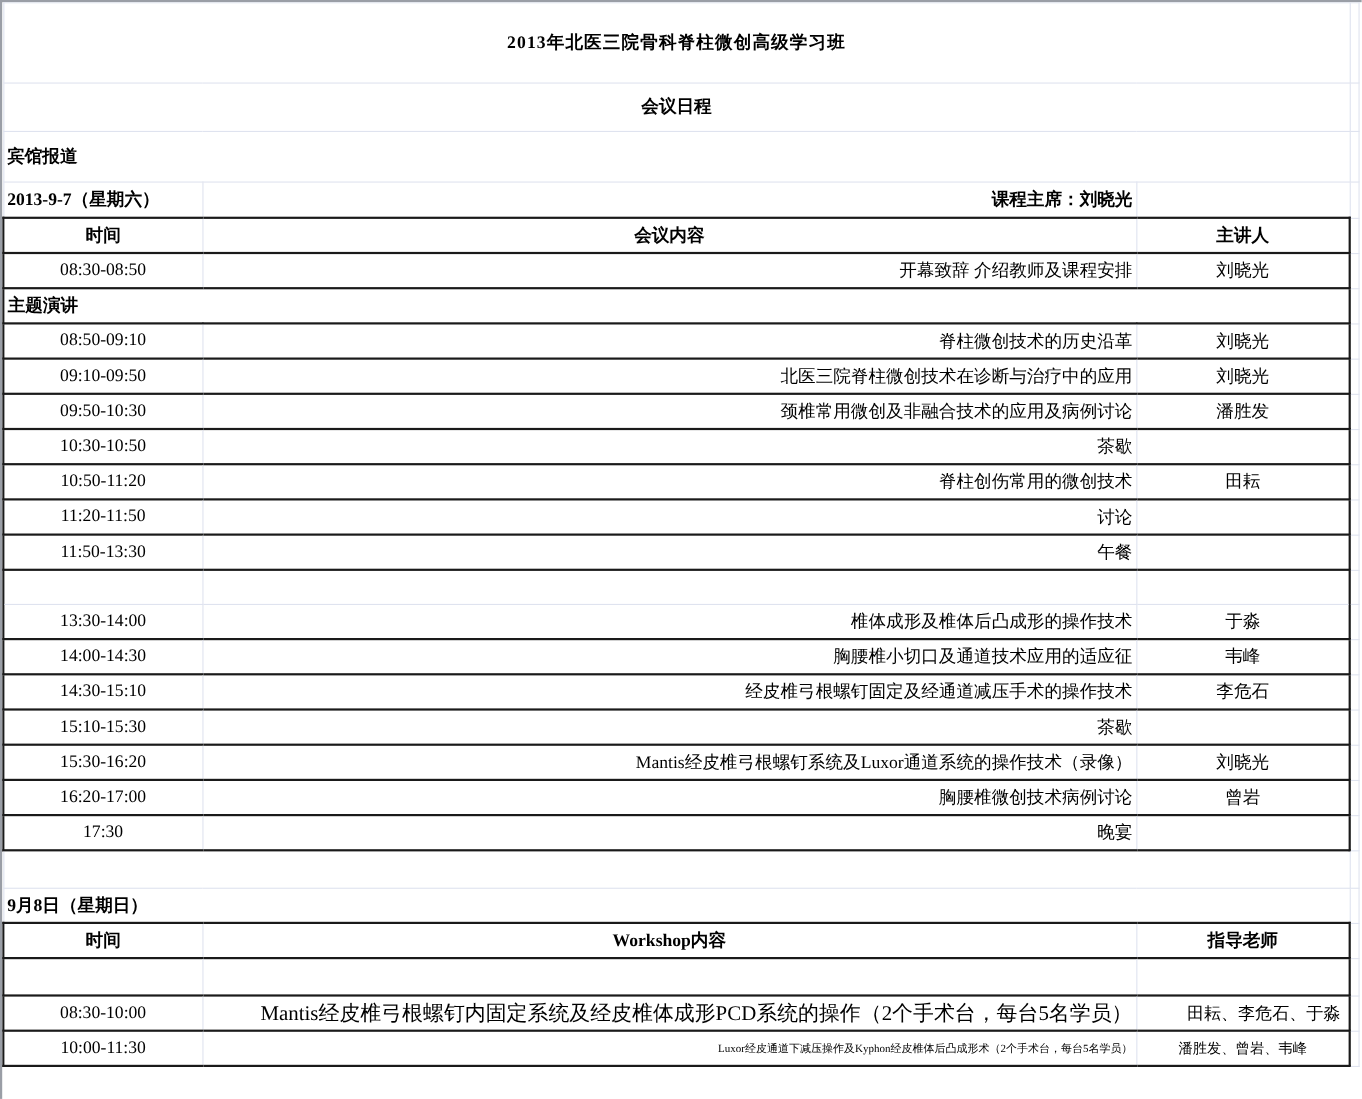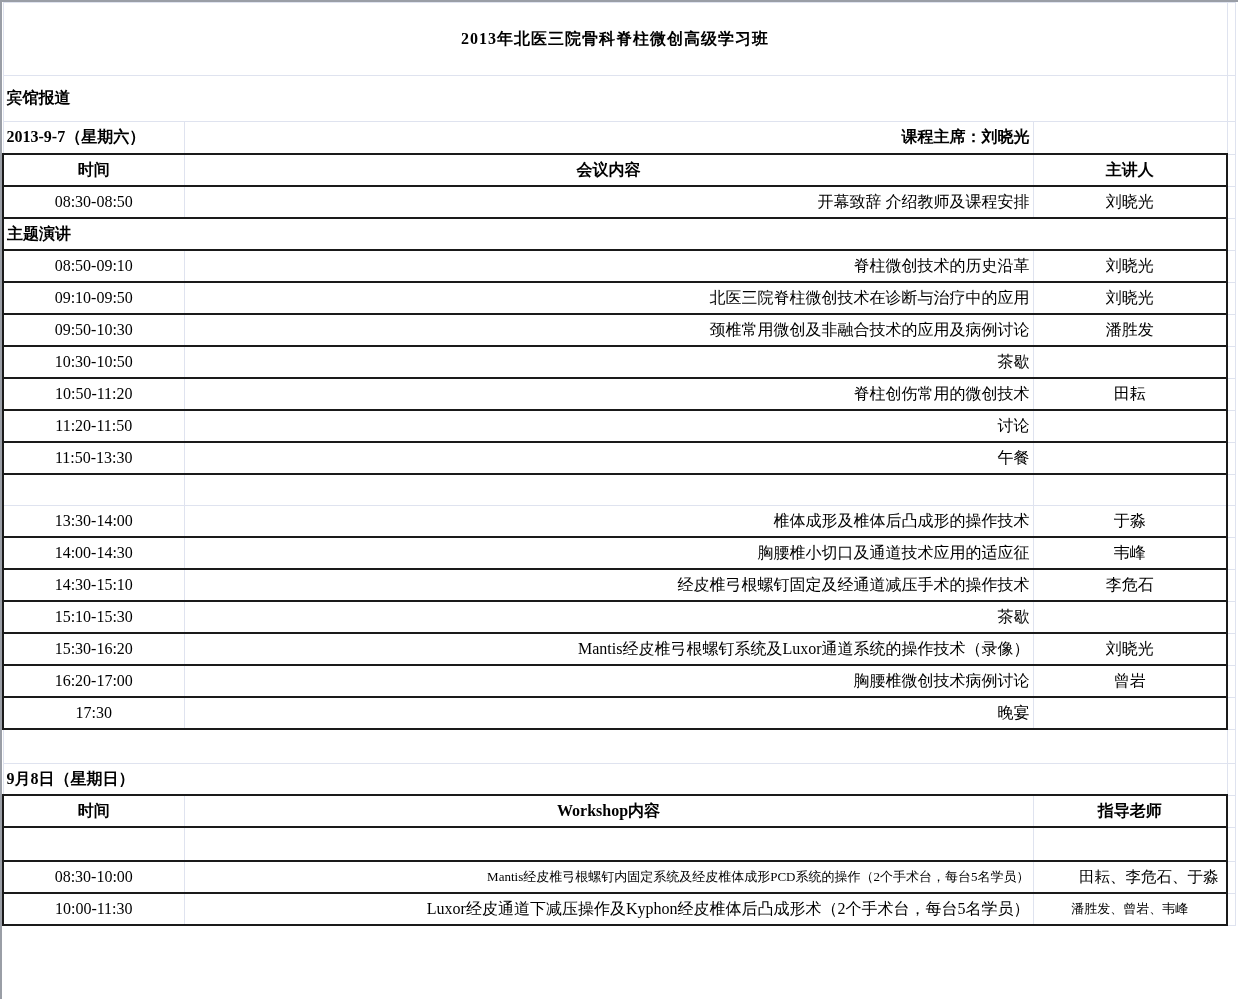--- a/index.html
+++ b/index.html
@@ -98,20 +98,24 @@
         <col class="c-body">
         <col class="c-spk">
         <col class="c-tail">
     </colgroup>
     <tbody>
 
       <tr>
         <td class="title-main" colspan="3" style="height:72px;">2013年北医三院骨科脊柱微创高级学习班</td>
         <td></td>
       </tr>
+      <tr>
+        <td class="title-sub" colspan="3" style="height:43px;">会议日程</td>
+        <td></td>
+      </tr>
 
       <tr>
         <td class="sectionbar" colspan="3" style="height:45px;">宾馆报道</td>
         <td></td>
       </tr>
 
       <tr>
         <td class="daybar lft" style="height:31px;">2013-9-7（星期六）</td>
         <td class="daybar rgt">课程主席：刘晓光</td>
         <td></td>
@@ -258,26 +262,26 @@
       </tbody>
       <tbody id="rows-day3">
         <tr>
           <td class="time-cell bb bl" style="height: 32px;"></td>
           <td class="content-cell bb" style="font-size: 15.5px;"></td>
           <td class="speaker-cell bb br" style="font-size: 15.5px;"></td>
           <td></td>
         </tr>
         <tr>
           <td class="time-cell bb bl" style="height: 30px;">08:30-10:00</td>
-          <td class="content-cell bb" style="font-size: 13px;">Mantis经皮椎弓根螺钉内固定系统及经皮椎体成形PCD系统的操作（2个手术台，每台5名学员）</td>
+          <td class="content-cell bb" style="font-size: 19px;">Mantis经皮椎弓根螺钉内固定系统及经皮椎体成形PCD系统的操作（2个手术台，每台5名学员）</td>
           <td class="speaker-cell bb br" style="font-size: 15.5px; padding-left: 41px;">田耘、李危石、于淼</td>
           <td></td>
         </tr>
         <tr>
           <td class="time-cell bb bl" style="height: 30px;">10:00-11:30</td>
-          <td class="content-cell bb" style="font-size: 16px;">Luxor经皮通道下减压操作及Kyphon经皮椎体后凸成形术（2个手术台，每台5名学员）</td>
+          <td class="content-cell bb" style="font-size: 10px;">Luxor经皮通道下减压操作及Kyphon经皮椎体后凸成形术（2个手术台，每台5名学员）</td>
           <td class="speaker-cell bb br" style="font-size: 13px;">潘胜发、曾岩、韦峰</td>
           <td></td>
         </tr>
       </tbody>
 
   </table>
 </div>
 
 </body></html>

